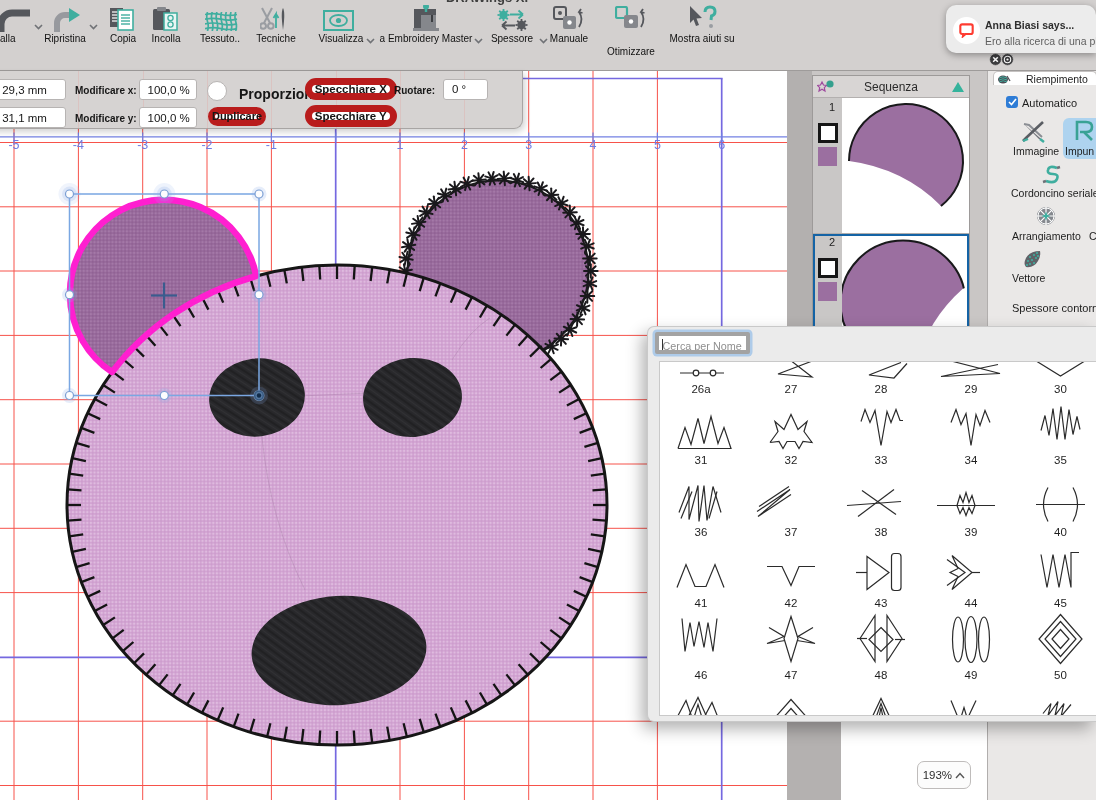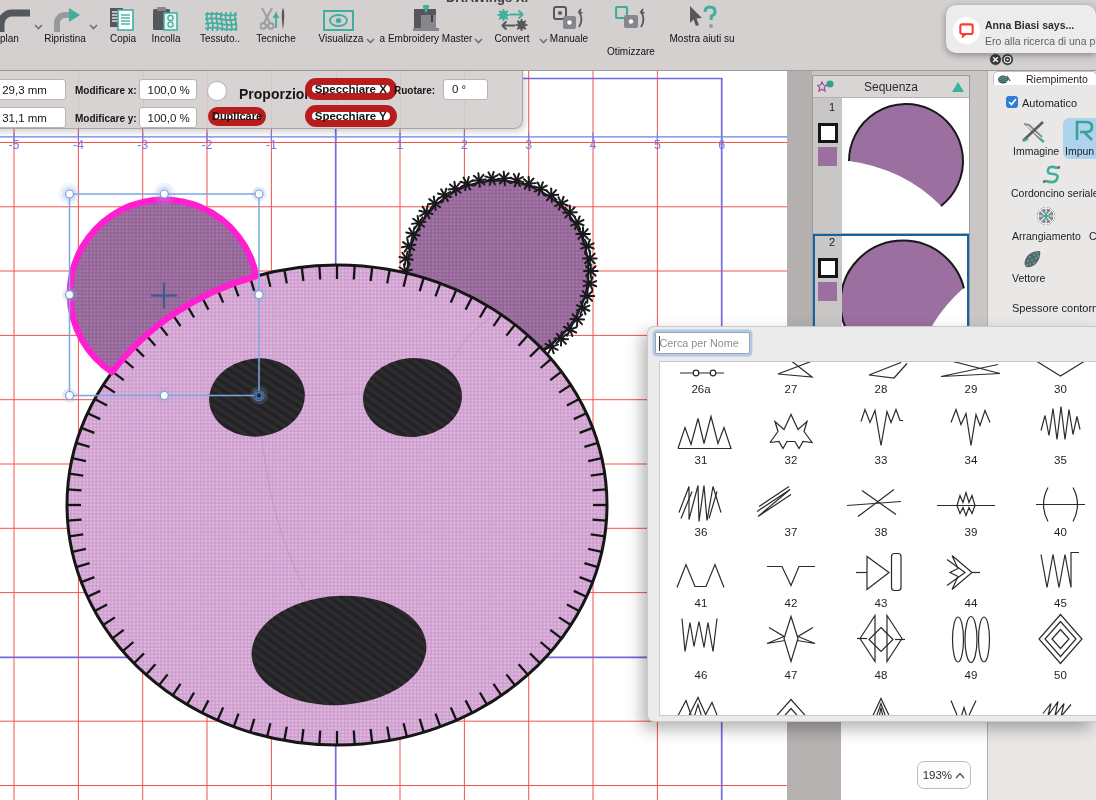--- a/index.html
+++ b/index.html
@@ -24,21 +24,21 @@
 .thumb{position:absolute;left:29px;width:127px;background:#fff}
 .itnum{position:absolute;font-size:11px;color:#222}
 .sw1{position:absolute;left:5px;width:20px;height:20px;background:#fff;border:3px solid #161616}
 .sw2{position:absolute;left:5px;width:19px;height:19px;background:#9b6fa0}
 #rpanel{left:987px;top:71px;width:109px;height:729px;background:#eae8e7;border-left:1px solid #b1aead}
 #rtab{position:absolute;left:5px;top:0;width:104px;height:13.5px;background:#fff;border:1px solid #c5c2c1;border-bottom:none;border-radius:5px 5px 0 0}
 .rlab{position:absolute;font-size:10.5px;color:#1d1d1d;white-space:nowrap}
 #rsel{position:absolute;left:75px;top:46.5px;width:34px;height:41px;background:#aed3ef;border-radius:6px 0 0 6px}
 
 #popup{left:647px;top:325.5px;width:449px;height:396.5px;background:#ebebeb;border-radius:7px 0 0 7px;box-shadow:-5px 7px 16px rgba(0,0,0,0.30);border:1px solid #c9c9c9;border-right:none}
-#search{position:absolute;left:6.5px;top:5px;width:95px;height:22px;background:#fff;border:1px solid #a3a3a3;border-radius:2px;box-shadow:0 0 0 2.5px #aecbe9;font-size:10.8px;color:#8f8f8f;line-height:20px;padding-left:4px;white-space:nowrap;overflow:hidden}
+#search{position:absolute;left:6.5px;top:5px;width:95px;height:22px;background:#fff;border:4px solid #a3a3a3;border-radius:2px;box-shadow:0 0 0 2.5px #aecbe9;font-size:10.8px;color:#8f8f8f;line-height:20px;padding-left:4px;white-space:nowrap;overflow:hidden}
 #pgrid{position:absolute;left:11px;top:34px;width:438px;height:355.5px;background:#fff;border:1px solid #c9c9c9;border-right:none;overflow:hidden}
 
 #notif{left:946px;top:5px;width:150px;height:48px;background:#ececec;border-radius:10px 10px 0 10px;box-shadow:0 2px 7px rgba(0,0,0,0.35);overflow:hidden}
 #notif .t1{position:absolute;left:39px;top:14px;font-size:10.5px;font-weight:700;color:#2e2e2e;white-space:nowrap}
 #notif .t2{position:absolute;left:39px;top:30px;font-size:10.5px;color:#5f5f5f;white-space:nowrap}
 
 #zoombtn{left:917px;top:761px;width:54px;height:28px;background:#fcfcfc;border:1px solid #bfbcbb;border-radius:7px;font-size:11.5px;color:#2e2e2e;display:flex;align-items:center;justify-content:center}
 #botwhite{left:841px;top:722px;width:146px;height:78px;background:#fff}
 #botgray{left:787px;top:722px;width:54px;height:78px;background:#b4b1b0}
 text.rn{font:12.5px "Liberation Sans";fill:#6f7ce2;text-anchor:middle}
@@ -305,21 +305,21 @@
       <line x1="151" y1="295.5" x2="177" y2="295.5"></line>
       <line x1="164" y1="282.5" x2="164" y2="308.5"></line>
     </g>
 </svg>
 
 <div id="toolbar" class="abs">
 <div id="title">DRAWings XI</div>
 <svg class="abs" style="left:0;top:6px" width="34" height="26" viewBox="0 0 34 26">
       <path d="M30,7 H12 A11,11 0 0 0 1,18 V26" stroke="#55575c" stroke-width="7" fill="none"></path>
     </svg>
-    <div class="lbl" style="position:absolute;left:0px;top:33px">plan</div>
+    <div class="lbl" style="position:absolute;left:0px;top:33px">alla</div>
     <svg class="chev" style="left:34px;top:22px" viewBox="0 0 9 9">
       <path d="M1,3 L4.5,6.5 L8,3" stroke="#707276" stroke-width="1.6" fill="none"></path>
     </svg>
     <svg class="abs" style="left:50px;top:6px" width="32" height="26" viewBox="0 0 32 26">
       <path d="M7,26 V17 A8,8 0 0 1 15,9 H20" stroke="#97999e" stroke-width="6" fill="none"></path>
       <path d="M19,2 L30,9 L19,16 Z" fill="#3fae9f"></path>
     </svg>
     <div class="lbl" style="position:absolute;left:5px;top:33px;width:120px">Ripristina</div>
     <svg class="chev" style="left:89px;top:22px" viewBox="0 0 9 9">
       <path d="M1,3 L4.5,6.5 L8,3" stroke="#707276" stroke-width="1.6" fill="none"></path>
@@ -412,21 +412,21 @@
       <rect x="24.6" y="11" width="1.8" height="2.2" fill="#55575c" transform="rotate(0 25.5 17)"></rect>
       <rect x="24.6" y="11" width="1.8" height="2.2" fill="#55575c" transform="rotate(45 25.5 17)"></rect>
       <rect x="24.6" y="11" width="1.8" height="2.2" fill="#55575c" transform="rotate(90 25.5 17)"></rect>
       <rect x="24.6" y="11" width="1.8" height="2.2" fill="#55575c" transform="rotate(135 25.5 17)"></rect>
       <rect x="24.6" y="11" width="1.8" height="2.2" fill="#55575c" transform="rotate(180 25.5 17)"></rect>
       <rect x="24.6" y="11" width="1.8" height="2.2" fill="#55575c" transform="rotate(225 25.5 17)"></rect>
       <rect x="24.6" y="11" width="1.8" height="2.2" fill="#55575c" transform="rotate(270 25.5 17)"></rect>
       <rect x="24.6" y="11" width="1.8" height="2.2" fill="#55575c" transform="rotate(315 25.5 17)"></rect>
       <path d="M19,17.5 H6 M6,17.5 L10.5,13.5 M6,17.5 L10.5,21.5" stroke="#55575c" stroke-width="1.8" fill="none"></path>
     </svg>
-    <div class="lbl" style="position:absolute;left:452px;top:33px;width:120px">Convert</div>
+    <div class="lbl" style="position:absolute;left:452px;top:33px;width:120px">Spessore</div>
     <svg class="chev" style="left:539px;top:36px" viewBox="0 0 9 9">
       <path d="M1,3 L4.5,6.5 L8,3" stroke="#707276" stroke-width="1.6" fill="none"></path>
     </svg>
     <svg class="abs" style="left:553px;top:6px" width="33" height="26" viewBox="0 0 33 26">
       <rect x="1" y="1" width="12" height="12" rx="2" fill="none" stroke="#55575c" stroke-width="2"></rect>
       <circle cx="7" cy="7" r="2" fill="#55575c"></circle>
       <rect x="10" y="10" width="13" height="13" rx="2" fill="#85878c"></rect>
       <circle cx="16.5" cy="16.5" r="2.2" fill="#fff"></circle>
       <path d="M26,6 Q31,13 26,21 M28,3 L26,6 L29.5,7" stroke="#55575c" stroke-width="1.8" fill="none"></path>
     </svg>

